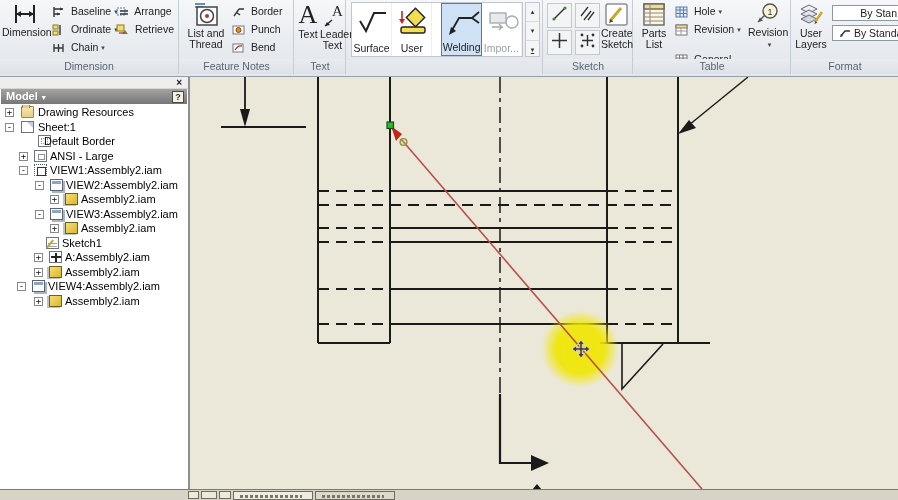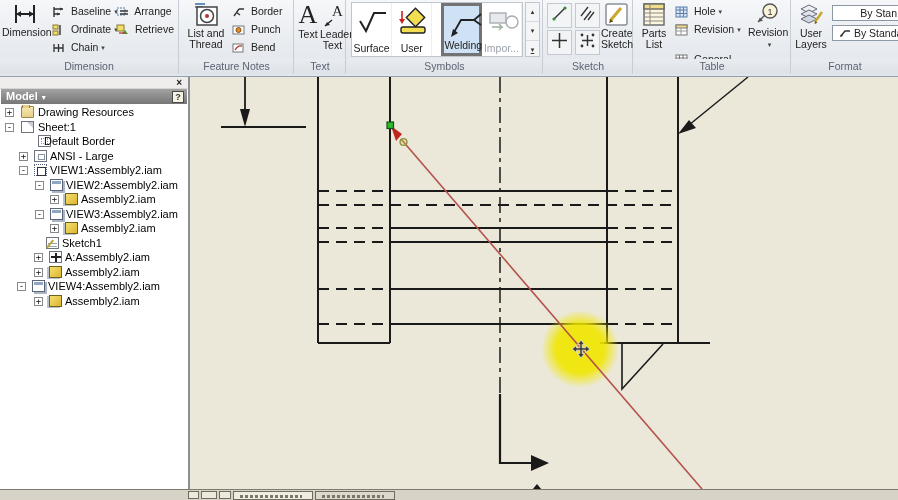--- a/index.html
+++ b/index.html
@@ -22,21 +22,21 @@
   .smallbtn .sicon { display:inline-block; vertical-align:-3px; margin-right:3px; }
   .caret { font-size:7px; color:#444; margin-left:3px; vertical-align:1px; }
   svg.icon { display:inline-block; }
 
   
   .gallery { position:absolute; left:4px; top:2px; width:172px; height:55px; background:#fff;
              border:1px solid #c0c6cd; display:flex; }
   .gcell { width:42px; height:100%; position:relative; text-align:center; border-right:1px solid #eceef1; }
   .gcell .glyph { position:absolute; top:4px; left:0; right:0; }
   .gcell .gtxt { position:absolute; bottom:2px; left:0; right:0; font-size:10.5px; color:#222; }
-  .gcell.selected { background:#cfe2f5; border:3px solid #737373;margin-left:9px; }
+  .gcell.selected { background:#cfe2f5; border:1px solid #737373;margin-left:9px; }
   .gcell.disabled .gtxt { color:#9aa1aa; }
   .gscroll { position:absolute; left:178px; top:2px; width:15px; height:55px; border:1px solid #c0c6cd;
              background:#f4f5f7; display:flex; flex-direction:column; }
   .gscroll div { flex:1; text-align:center; font-size:7px; line-height:18px; color:#333; border-bottom:1px solid #d6dade; }
   .minigrid { position:absolute; width:25px; height:25px; border:1px solid #c3c9d1; background:#f2f4f6; text-align:center; }
 
   
   .combo { position:absolute; height:16px; background:#fff; border:1px solid #8d98a5; font-size:10.5px;
            line-height:14px; padding-left:6px; white-space:nowrap; overflow:hidden; }
 
@@ -233,21 +233,20 @@
             <path d="M10 20 h10 l-3 -3 m3 3 l-3 3" stroke="#9ab09a" stroke-width="1.4" fill="none"></path>
           </svg>
           <div class="gtxt">Impor...</div>
         </div>
       </div>
       <div class="gscroll">
         <div>▴</div>
         <div>▾</div>
         <div style="border-bottom:none;text-decoration:underline;">▾</div>
       </div>
-      <div class="glabel">Symbols</div>
     </div>
 
     <div class="rgroup" style="left:544px;width:89px;">
       <div class="minigrid" style="left:3px;top:3px;">
         <svg class="icon" width="19" height="19" viewBox="0 0 19 19">
             <path d="M4 15 L15 4" stroke="#333" stroke-width="1.5"></path>
             <circle cx="4" cy="15" r="1.6" fill="#3a8a3a"></circle>
             <circle cx="15" cy="4" r="1.6" fill="#3a8a3a"></circle>
           </svg>
       </div>

